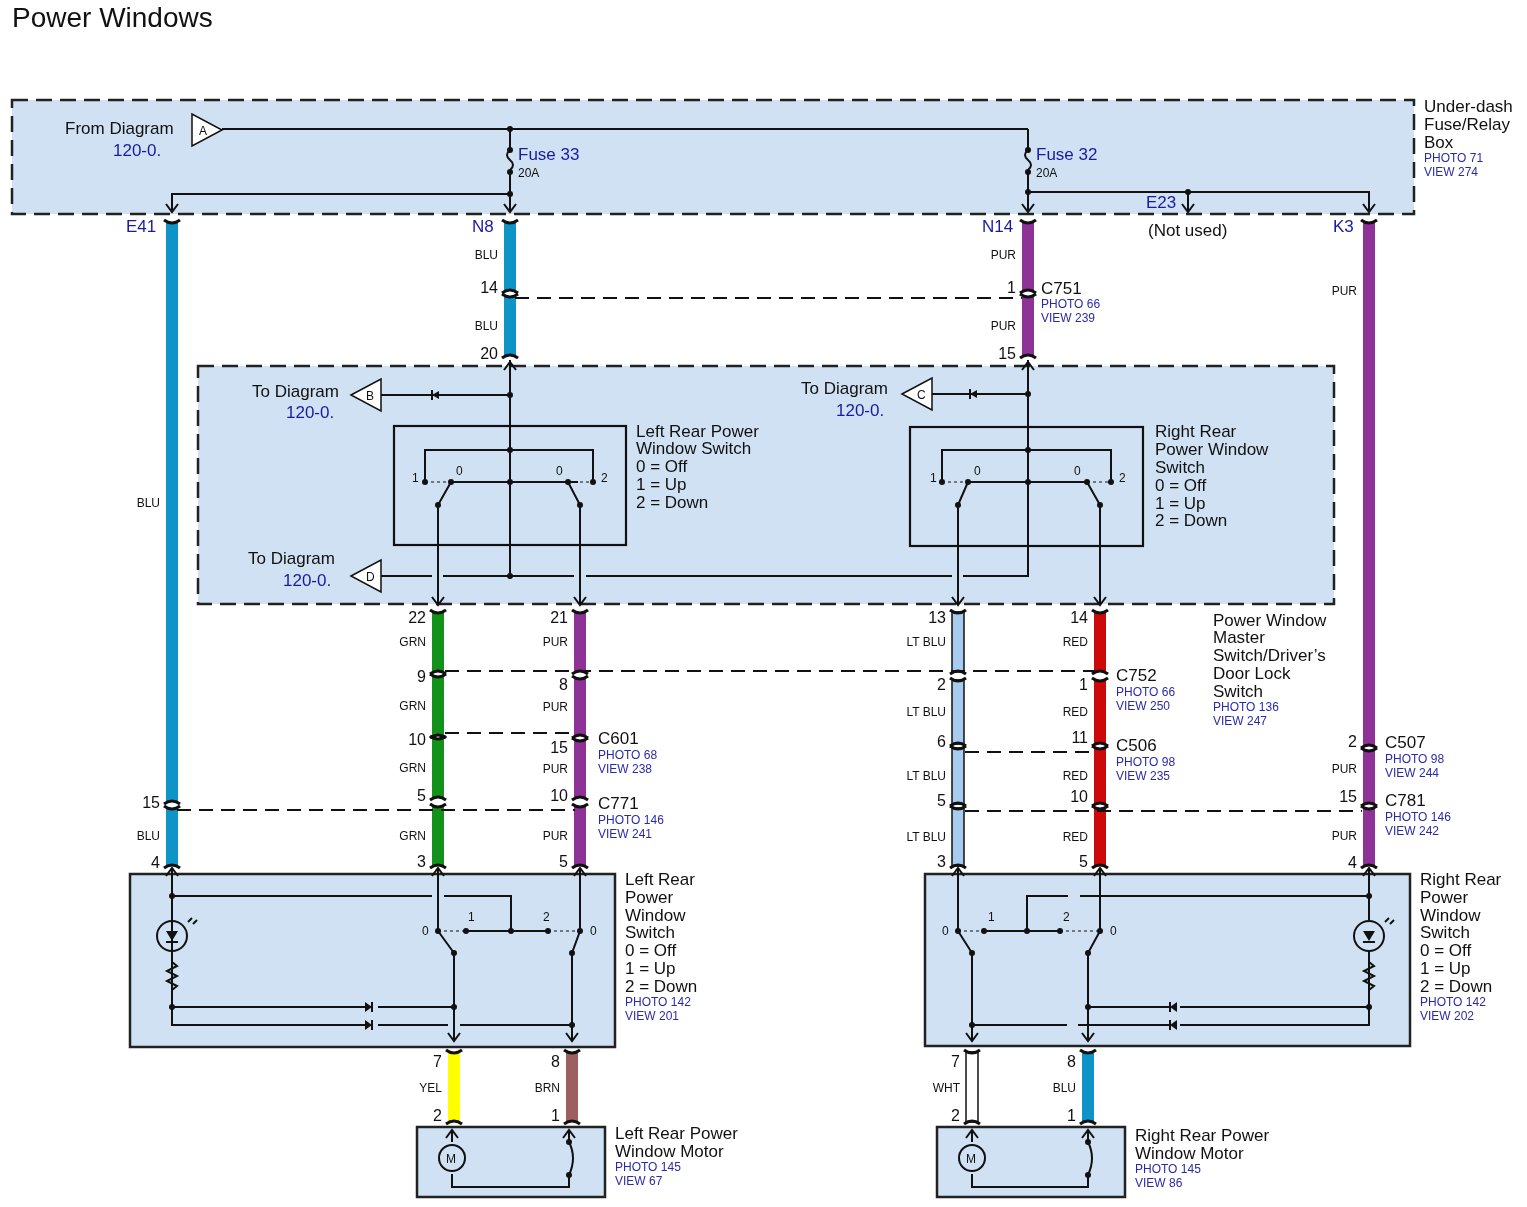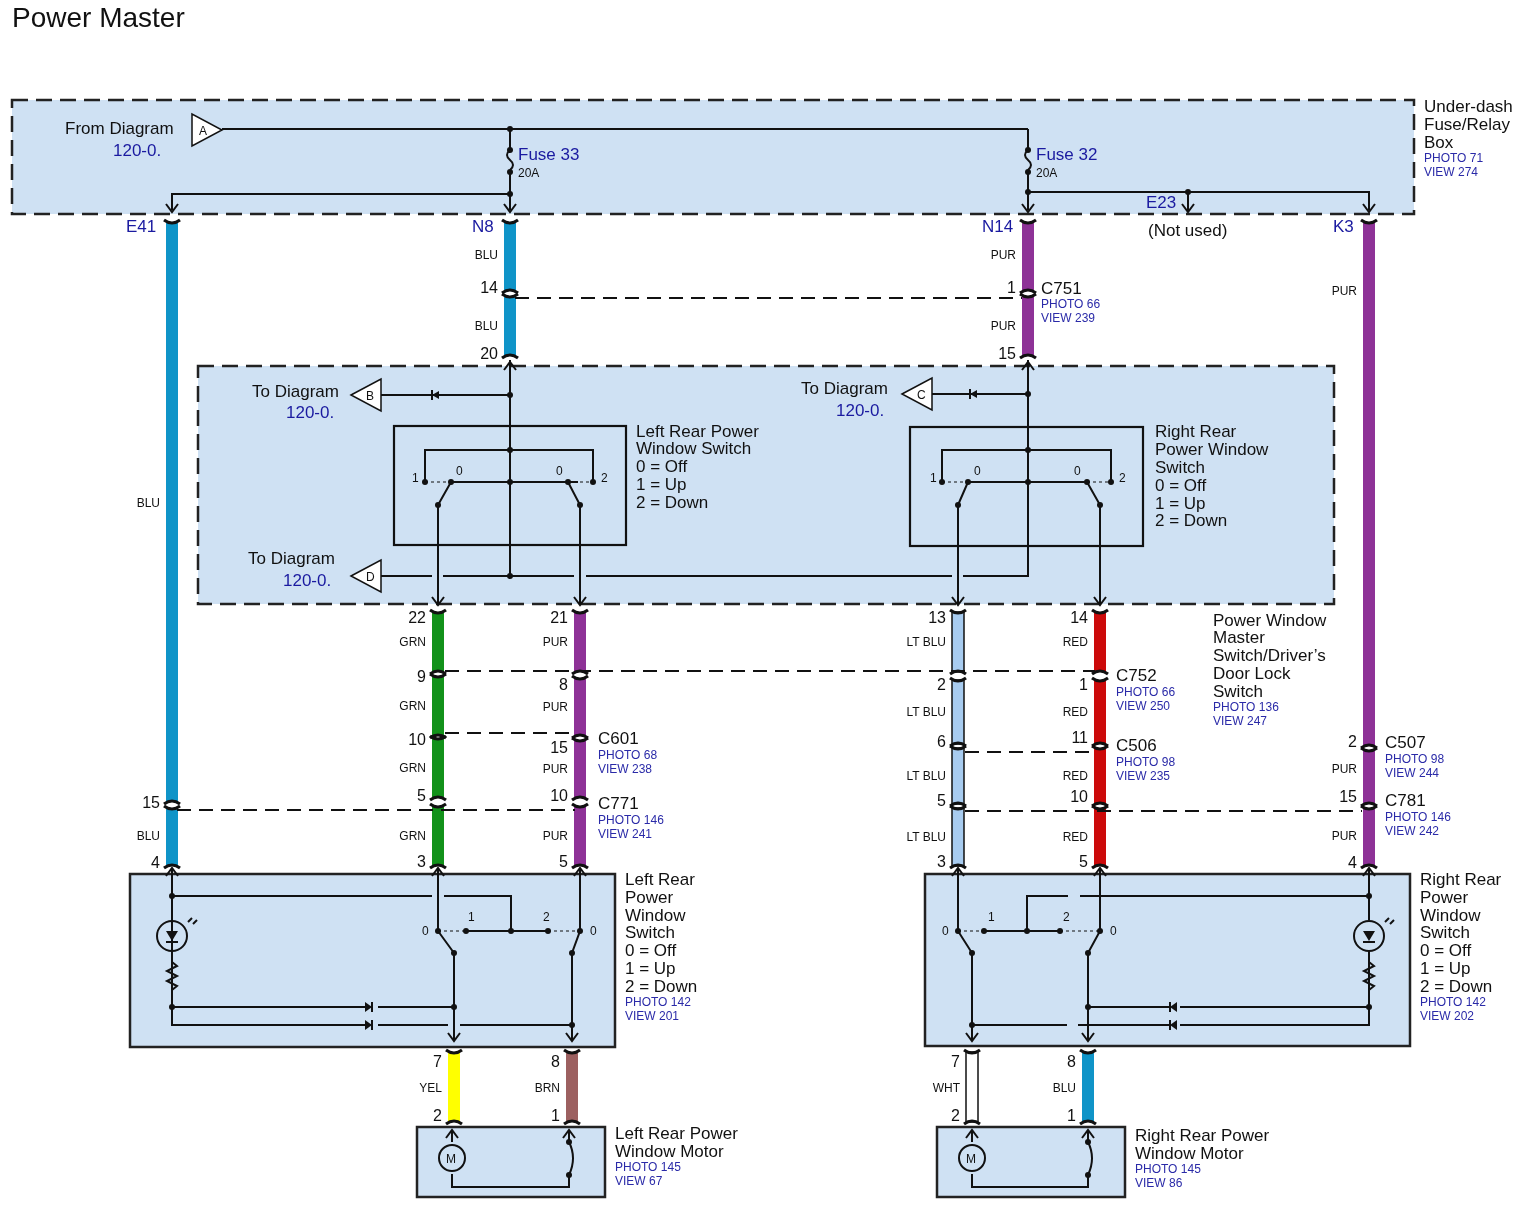--- a/index.html
+++ b/index.html
@@ -16,21 +16,21 @@
   .box { fill:#cfe1f3; stroke:#222; stroke-width:2.5; }
   .dbox { fill:#cfe1f3; stroke:#222; stroke-width:2.5; stroke-dasharray:16 8; }
   .w { stroke:#111; stroke-width:2; fill:none; }
   .dash { stroke:#111; stroke-width:1.8; stroke-dasharray:14 8; fill:none; }
   .sdash { stroke:#111; stroke-width:1.2; stroke-dasharray:3 3; fill:none; }
   .dot { fill:#111; }
 </style>
 </head>
 <body>
 
-<div id="title">Power Master</div>
+<div id="title">Power Windows</div>
 
 <svg id="diagram" width="1527" height="1207" viewBox="0 0 1527 1207" xmlns="http://www.w3.org/2000/svg">
 
   <rect class="dbox" x="12" y="100" width="1402" height="114"></rect>
   <text class="t lbl" x="65" y="134">From Diagram</text>
   <text class="t lbl blue" x="113" y="156">120-0.</text>
   <g>
     <polygon points="192,114 192,146 222,130" fill="#fff" stroke="#111" stroke-width="1.5"></polygon>
     <text class="t sm" x="199" y="135">A</text>
   </g>

